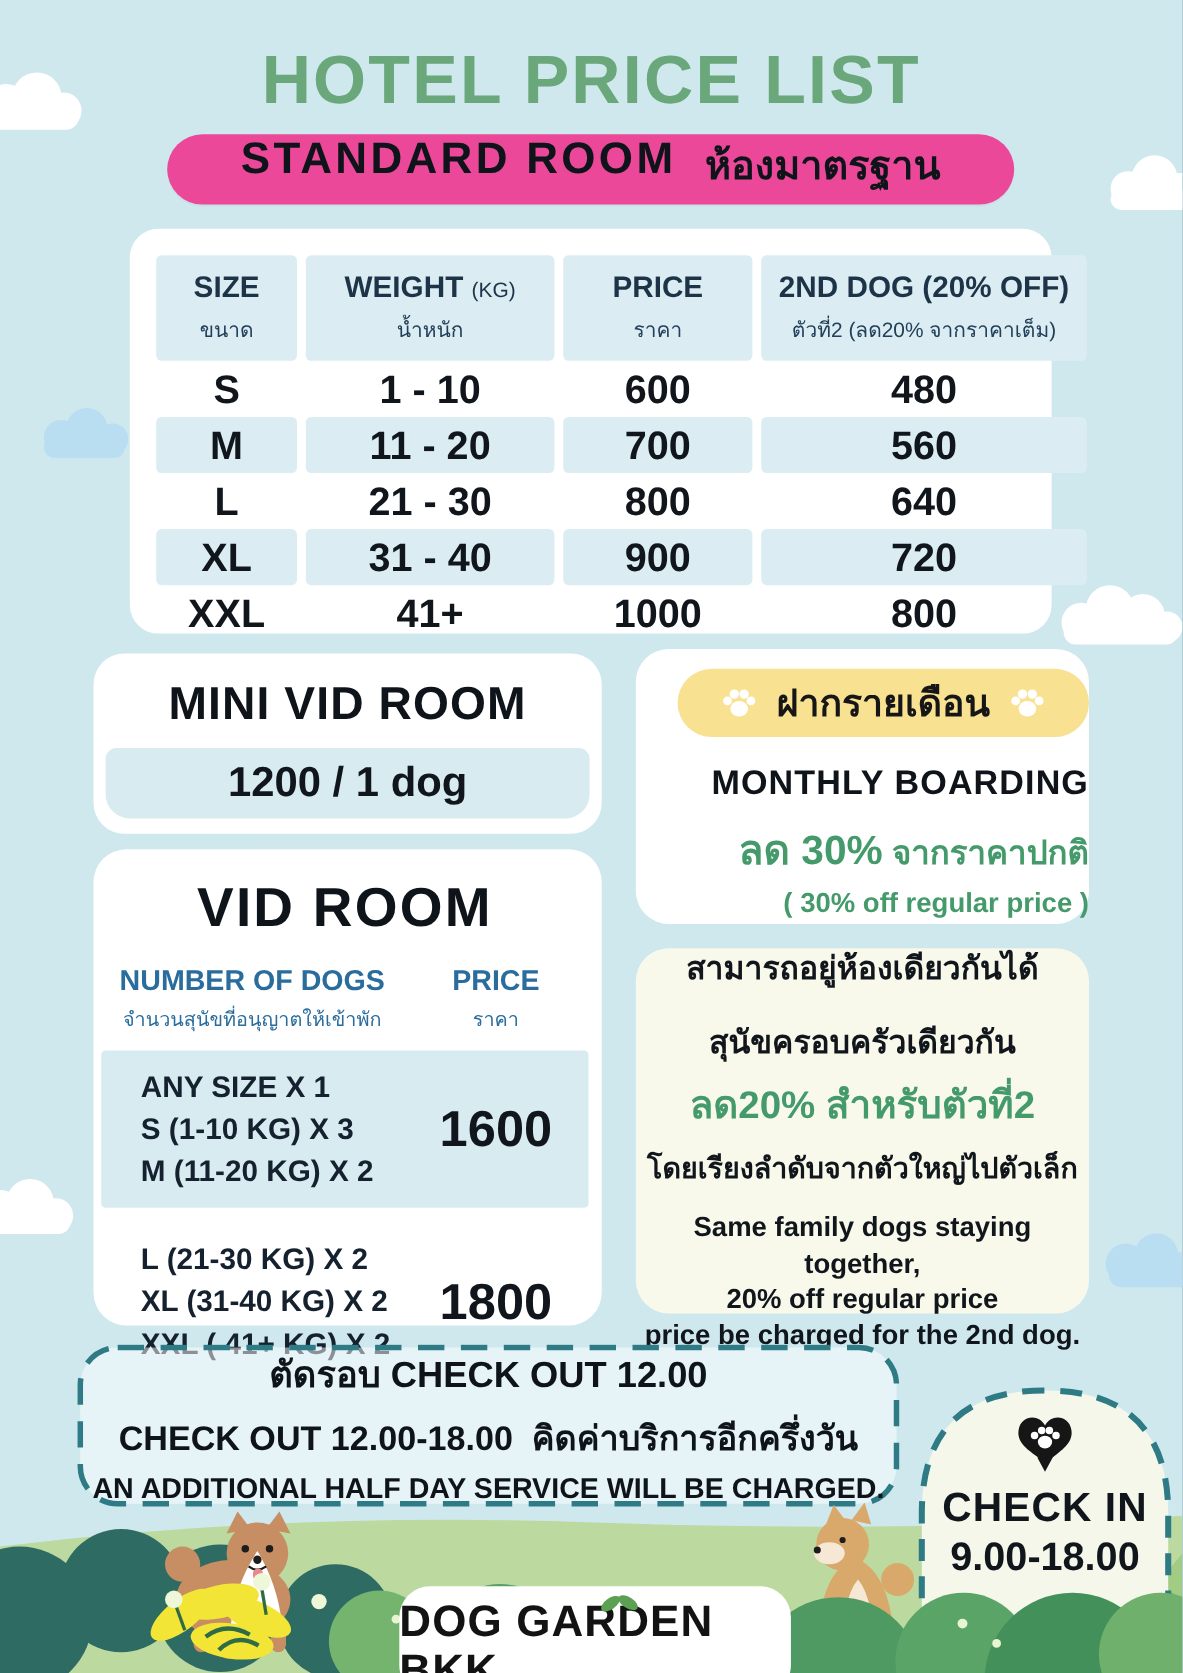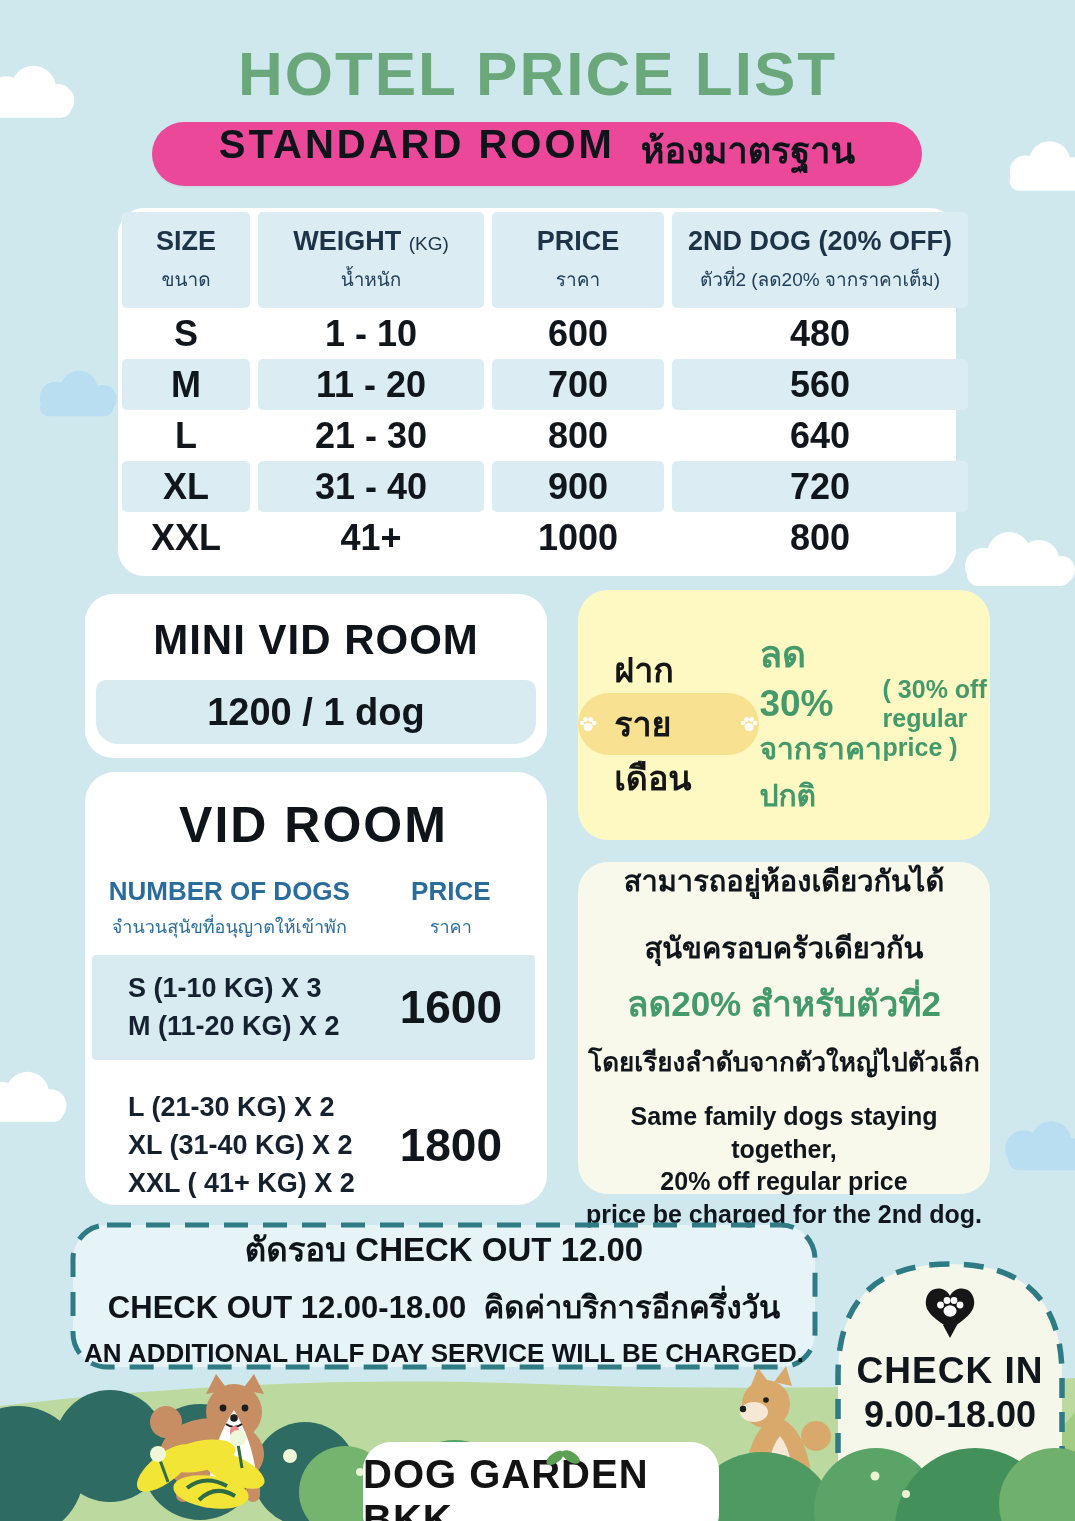--- a/index.html
+++ b/index.html
@@ -22,21 +22,21 @@
     left:152px;top:122px;width:770px;height:64px;background:#ec4899;
     border-radius:40px;display:flex;align-items:flex-start;justify-content:center;gap:26px;
     box-shadow:0 2px 0 rgba(0,0,0,0.03);
   }
   .room-pill .en{font-size:40px;font-weight:800;letter-spacing:3px;color:#0e141a;}
   .room-pill .th{font-size:36px;font-weight:700;color:#0e141a;}
 
   
   .price-table{
     left:118px;top:208px;width:838px;height:368px;background:#ffffff;
-    border-radius:26px;padding:4px;box-sizing:border-box;
+    border-radius:26px;padding:24px;box-sizing:border-box;
     display:grid;grid-template-columns:128px 226px 172px 296px;
     grid-template-rows:96px repeat(5,51px);column-gap:8px;
   }
   .pt-cell{display:flex;flex-direction:column;align-items:center;justify-content:center;border-radius:5px;}
   .pt-cell.blue{background:#dbedf3;}
   .pt-head .h-en{font-size:27px;font-weight:800;color:#1d3347;white-space:nowrap;}
   .pt-head .h-small{font-size:19px;font-weight:400;color:#1d3347;}
   .pt-head .h-th{font-size:19px;font-weight:500;color:#23405a;margin-top:7px;white-space:nowrap;}
   .pt-val{font-size:36px;font-weight:800;color:#10161c;white-space:nowrap;}
 
@@ -47,22 +47,22 @@
   }
   .mini-vid .mv-title{font-size:42px;font-weight:800;letter-spacing:1px;margin-top:22px;color:#0e141a;}
   .mini-vid .mv-band{
     margin-top:16px;width:440px;height:64px;background:#d7ebf1;
     border-radius:10px 10px 22px 22px;display:flex;align-items:center;justify-content:center;
     font-size:38px;font-weight:700;color:#10161c;
   }
 
   
   .monthly{
-    left:578px;top:590px;width:412px;height:250px;background:#fef9c3;border-radius:30px;
-    display:flex;flex-direction:row;align-items:center;
+    left:578px;top:590px;width:412px;height:250px;background:#ffffff;border-radius:30px;
+    display:flex;flex-direction:column;align-items:flex-end;
   }
   .monthly .pill{
     margin-top:18px;width:374px;height:62px;background:#f8e191;border-radius:34px;
     display:flex;align-items:center;justify-content:center;gap:16px;
   }
   .monthly .pill .badge-th{font-size:34px;font-weight:800;color:#161616;}
   .monthly .mb-title{margin-top:24px;font-size:31px;font-weight:800;letter-spacing:1px;color:#0e141a;}
   .monthly .mb-green{margin-top:12px;color:#449a6a;font-weight:800;}
   .monthly .mb-green .big{font-size:37px;}
   .monthly .mb-green .rest{font-size:30px;}
@@ -288,38 +288,40 @@
       <svg width="36" height="32" viewBox="0 0 40 36">
           <g fill="#ffffff">
             <ellipse cx="20" cy="24" rx="9" ry="8"></ellipse>
             <circle cx="8" cy="16" r="4.5"></circle>
             <circle cx="15" cy="9" r="4.8"></circle>
             <circle cx="25" cy="9" r="4.8"></circle>
             <circle cx="32" cy="16" r="4.5"></circle>
           </g>
         </svg>
     </div>
+    <div class="mb-title">MONTHLY BOARDING</div>
     <div class="mb-green"><span class="big">ลด 30%</span><span class="rest"> จากราคาปกติ</span></div>
     <div class="mb-green-en">( 30% off regular price )</div>
   </div>
 
   <div class="abs vid-room">
     <div class="vr-title">VID ROOM</div>
     <div class="vr-heads">
       <div class="vr-h1">
         <div class="vr-h-en">NUMBER OF DOGS</div>
         <div class="vr-h-th">จำนวนสุนัขที่อนุญาตให้เข้าพัก</div>
       </div>
       <div class="vr-h2">
         <div class="vr-h-en">PRICE</div>
         <div class="vr-h-th">ราคา</div>
       </div>
     </div>
     <div class="vr-row blue">
       <div class="vr-lines">
+        <div class="vr-line">ANY SIZE X 1</div>
         <div class="vr-line">S (1-10 KG) X 3</div>
         <div class="vr-line">M (11-20 KG) X 2</div>
       </div>
       <div class="vr-price">1600</div>
     </div>
     <div class="vr-row">
       <div class="vr-lines">
         <div class="vr-line">L (21-30 KG) X 2</div>
         <div class="vr-line">XL (31-40 KG) X 2</div>
         <div class="vr-line">XXL ( 41+ KG) X 2</div>

